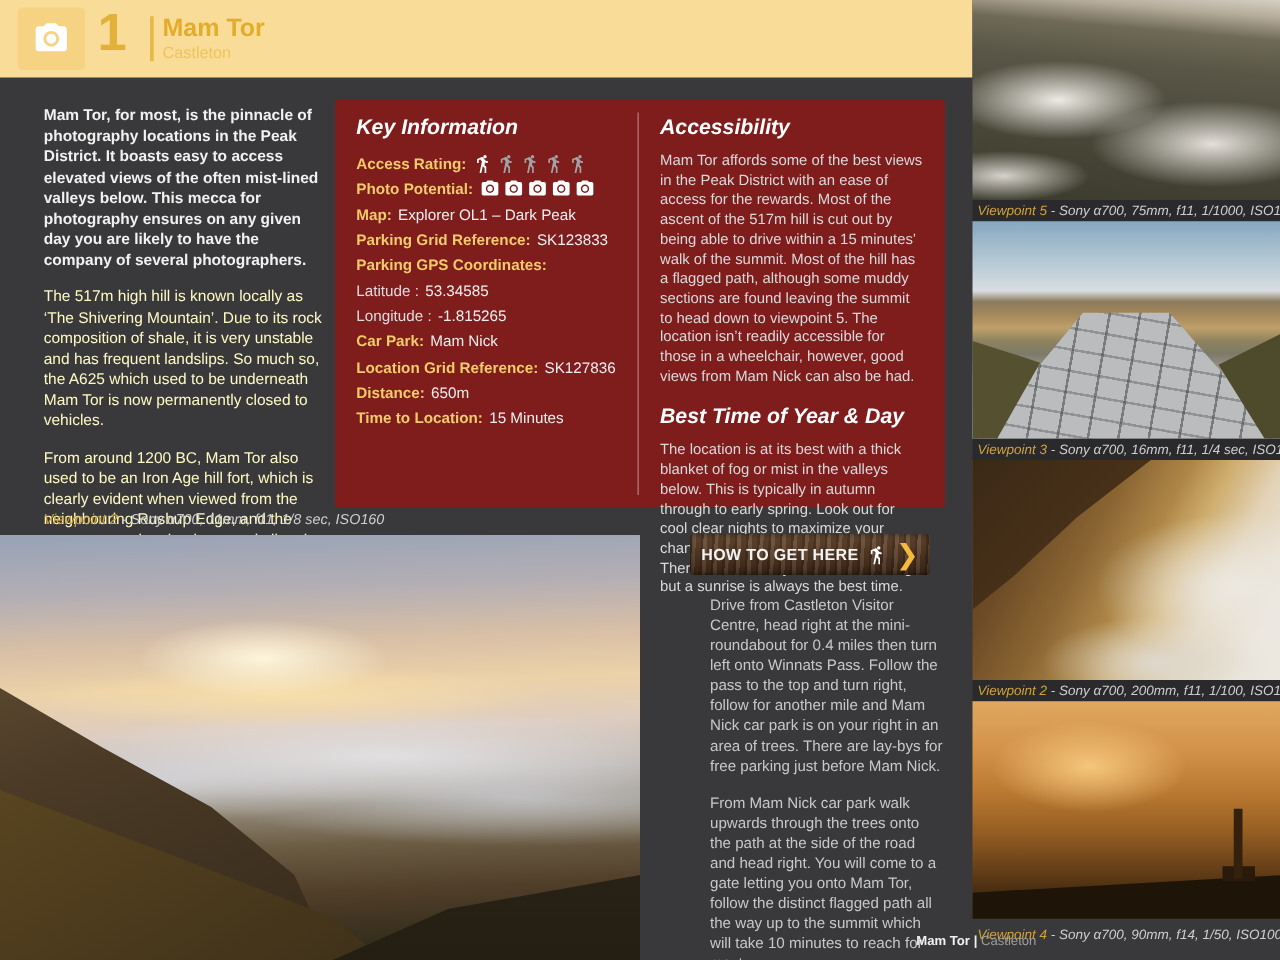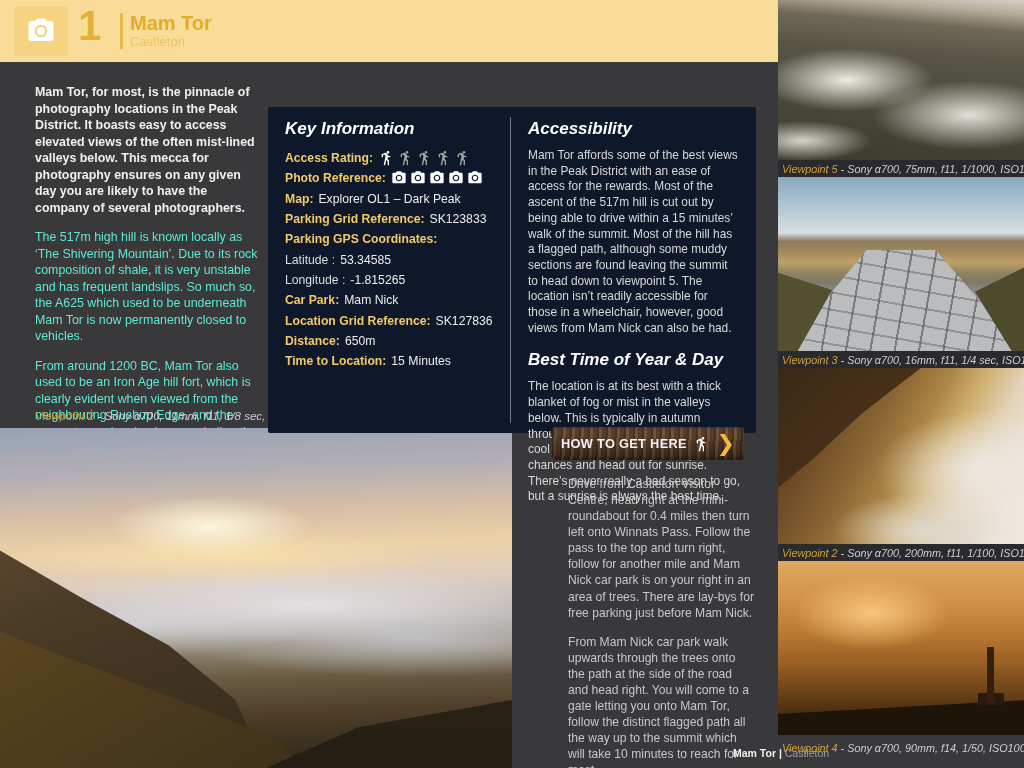--- a/index.html
+++ b/index.html
@@ -10,29 +10,29 @@
   .cam-tile{position:absolute;left:14px;top:6px;width:54px;height:50px;background:#f6d383;
             border-radius:4px;display:flex;align-items:center;justify-content:center;}
   .cam-tile svg{width:36px;height:30px;fill:#ffffff;}
   .header-num{position:absolute;left:78px;top:5px;font-size:42px;font-weight:bold;color:#e2b13a;line-height:1;}
   .header-rule{position:absolute;left:120px;top:13px;width:3px;height:36px;background:#e7ba48;}
   .header-titles{position:absolute;left:130px;top:12px;}
   .header-title{font-size:20px;font-weight:bold;color:#e3ad2b;line-height:1.1;}
   .header-sub{font-size:13px;color:#eec45f;}
   
   .intro{position:absolute;left:35px;top:84px;width:228px;}
-  .intro p{margin:0 0 13px 0;font-size:12.4px;line-height:1.33;color:#5eead4;}
+  .intro p{margin:0 0 13px 0;font-size:12.4px;line-height:1.33;color:#fef9c3;}
   .intro p.lead{color:#f1f1f2;font-weight:bold;}
   
   .caption{font-style:italic;font-size:11.5px;white-space:nowrap;}
   .cap-vp{color:#d2a238;}
   .cap-rest{color:#cdced0;}
   .main-caption{position:absolute;left:35px;top:410px;}
   
-  .panel{position:absolute;left:268px;top:80px;width:488px;height:326px;background:#0f172a;border-radius:2px;margin-top:27px;}
+  .panel{position:absolute;left:268px;top:80px;width:488px;height:326px;background:#7f1d1d;border-radius:2px;}
   .panel-divider{position:absolute;left:242px;top:10px;bottom:10px;width:1px;background:rgba(255,255,255,0.42);}
   .sec-title{font-size:17px;font-weight:bold;font-style:italic;color:#ffffff;margin:0 0 9px 0;}
   .ki{position:absolute;left:17px;top:12px;width:218px;}
   .ki-row{display:flex;align-items:center;height:20.3px;font-size:12.2px;}
   .ki-label{color:#f1ca69;font-weight:bold;margin-right:5px;white-space:nowrap;}
   .ki-label.muted{color:#dddddf;font-weight:normal;}
   .ki-value{color:#ededee;white-space:nowrap;}
   .ki-value.icons{display:flex;align-items:center;gap:2px;}
   .i-wrap{display:inline-flex;width:17px;height:17px;align-items:center;justify-content:center;}
   .i-wrap svg{width:16px;height:16px;fill:currentColor;}
@@ -171,21 +171,21 @@
                 </svg>
               </span>
               <span class="i-wrap off">
                 <svg viewBox="0 0 24 24">
                   <path d="M13.5 5.5c1.1 0 2-.9 2-2s-.9-2-2-2-2 .9-2 2 .9 2 2 2zM9.8 8.9 7 23h2.1l1.8-8 2.1 2v6h2v-7.5l-2.1-2 .6-3C12.8 10 14.8 11 17 11V9c-1.9 0-3.5-1-4.3-2.4l-1-1.6c-.4-.6-1-1-1.7-1-.3 0-.5.1-.8.1L4 6.3V11h2V7.6l1.8-.7z"></path>
                 </svg>
               </span>
             </span>
           </div>
           <div class="ki-row">
-            <span class="ki-label">Photo Reference:</span>
+            <span class="ki-label">Photo Potential:</span>
             <span class="ki-value icons">
               <span class="i-wrap on">
                 <svg viewBox="0 0 24 24">
                   <path d="M9 2 7.17 4H4c-1.1 0-2 .9-2 2v12c0 1.1.9 2 2 2h16c1.1 0 2-.9 2-2V6c0-1.1-.9-2-2-2h-3.17L15 2H9zm3 15c-2.76 0-5-2.24-5-5s2.24-5 5-5 5 2.24 5 5-2.24 5-5 5zm0-8.2a3.2 3.2 0 1 0 0 6.4 3.2 3.2 0 0 0 0-6.4z"></path>
                 </svg>
               </span>
               <span class="i-wrap on">
                 <svg viewBox="0 0 24 24">
                   <path d="M9 2 7.17 4H4c-1.1 0-2 .9-2 2v12c0 1.1.9 2 2 2h16c1.1 0 2-.9 2-2V6c0-1.1-.9-2-2-2h-3.17L15 2H9zm3 15c-2.76 0-5-2.24-5-5s2.24-5 5-5 5 2.24 5 5-2.24 5-5 5zm0-8.2a3.2 3.2 0 1 0 0 6.4 3.2 3.2 0 0 0 0-6.4z"></path>
                 </svg>

